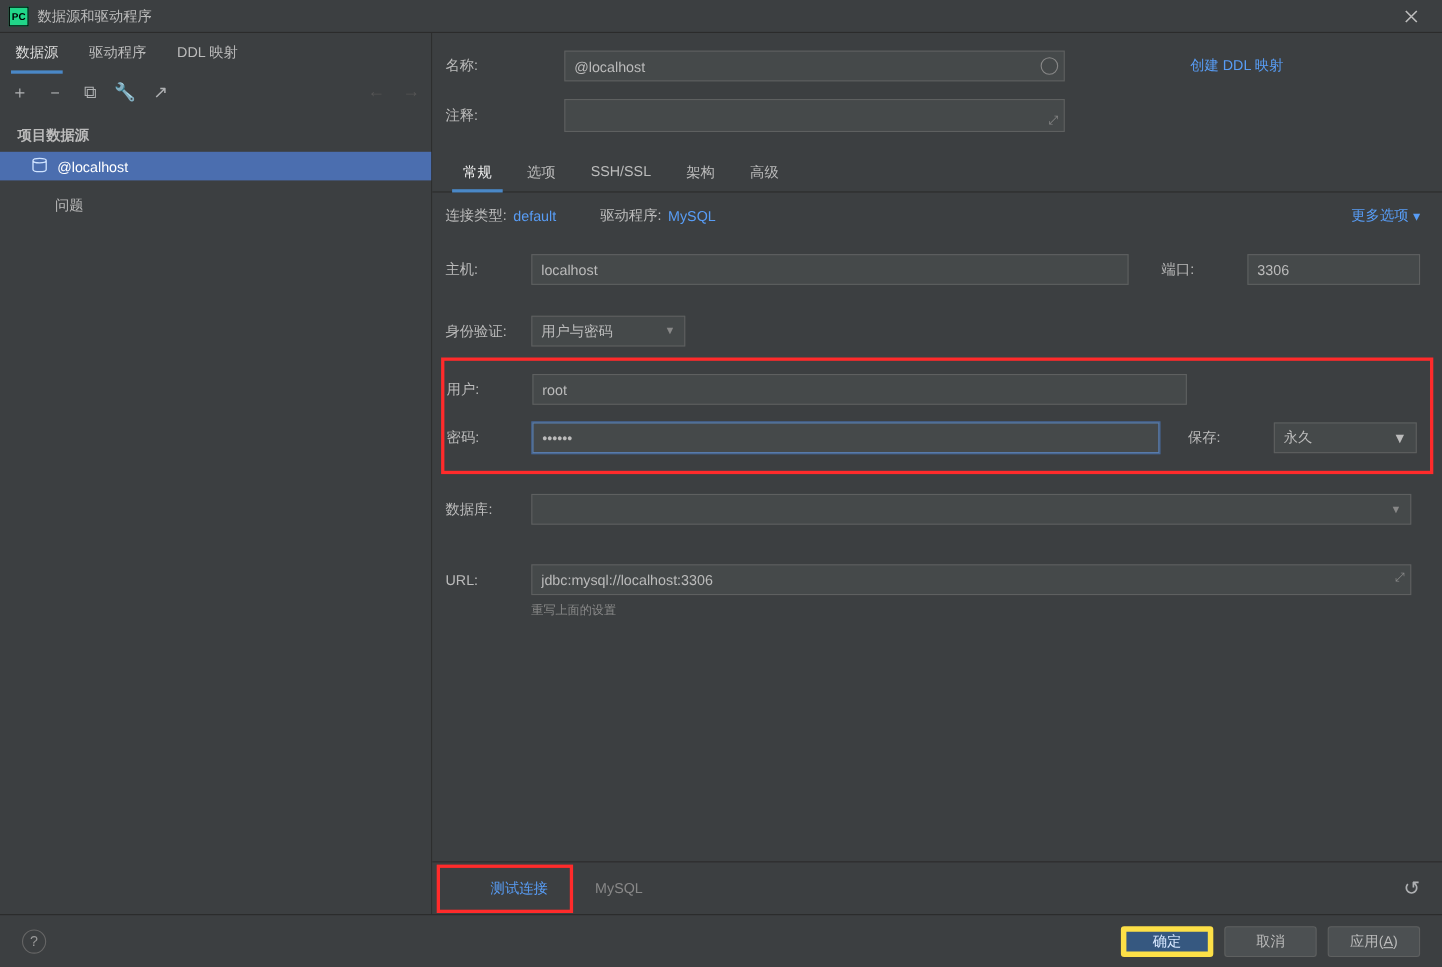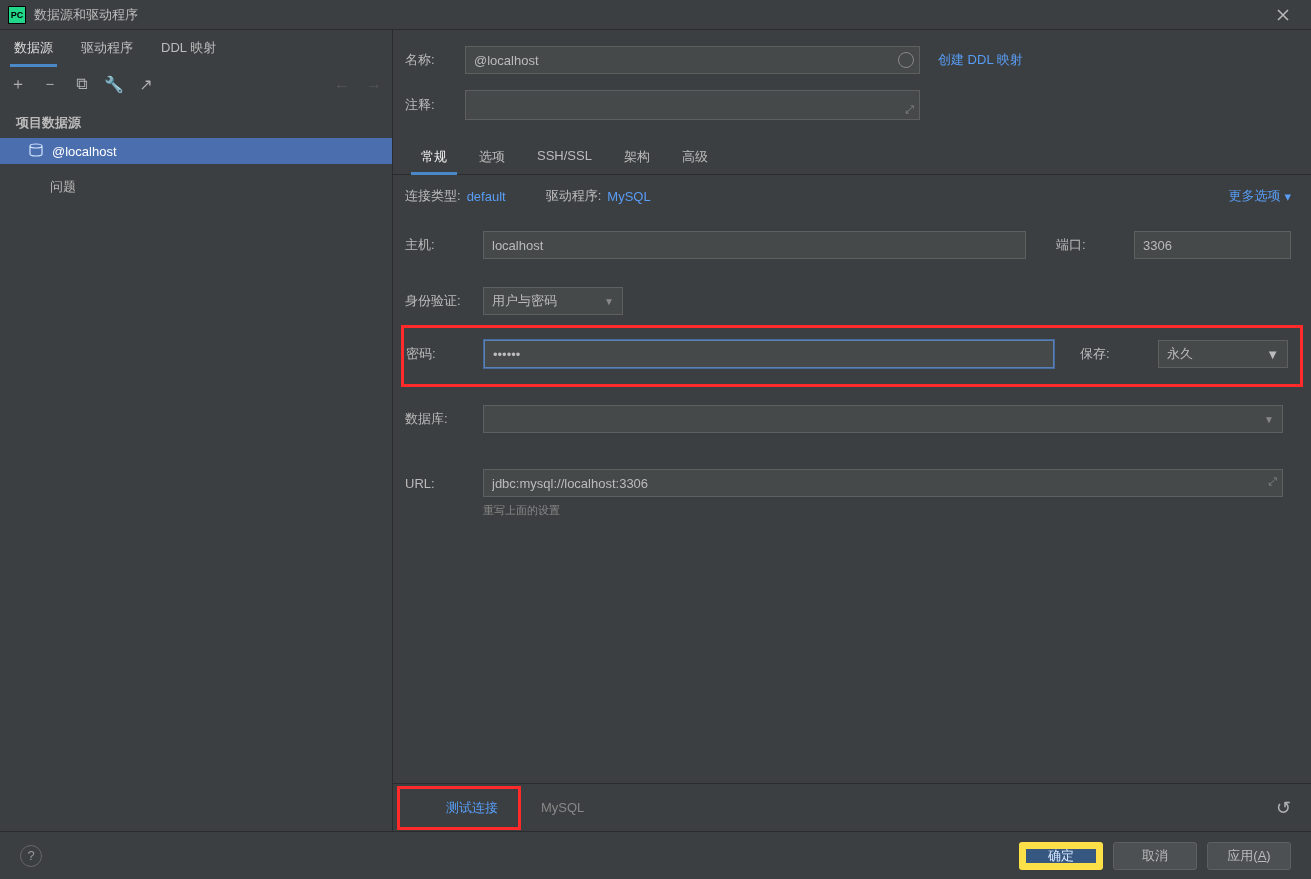--- a/index.html
+++ b/index.html
@@ -127,20 +127,21 @@
   flex: 1;
   display: flex;
   flex-direction: column;
   background: #3c3f41;
   min-width: 0;
 }
 .form-row {
   display: flex;
   align-items: center;
   padding: 8px 20px 8px 12px;
+  gap: 48px;
 }
 .form-row .label {
   width: 60px;
   color: #bbbbbb;
 }
 input, select, .select-box, textarea {
   background: #45494a;
   border: 1px solid #5e6060;
   color: #bbbbbb;
   padding: 4px 8px;
@@ -331,21 +332,21 @@
   color: #bbbbbb;
   display: flex;
   align-items: center;
   justify-content: center;
   cursor: pointer;
   border-radius: 3px;
   padding: 0 12px;
 }
 .btn.primary {
   background: #365880;
-  border: 7px solid #fde047;
+  border: 5px solid #fde047;
   color: #d8e8ff;
 }
 .underline-char { text-decoration: underline; }
 </style>
 </head>
 <body>
 
 <div class="titlebar">
   <div class="app-icon">PC</div>
   <div class="title">数据源和驱动程序</div>
@@ -434,20 +435,24 @@
     <div class="field-row" style="padding-top:18px;">
       <div class="flabel">身份验证:</div>
       <div class="select-box auth-select">
         <span>用户与密码</span>
         <span class="chev">▼</span>
       </div>
     </div>
 
     <div class="highlight-box">
       <div class="field-row">
+        <div class="flabel">用户:</div>
+        <input class="user-input" type="text" value="root" style="">
+      </div>
+      <div class="field-row">
         <div class="flabel">密码:</div>
         <input class="pass-input" type="text" value="••••••" style="">
         <div class="flabel save-label">保存:</div>
         <div class="select-box save-select">
           <span>永久</span>
           <span class="chev">▼</span>
         </div>
       </div>
     </div>
 

